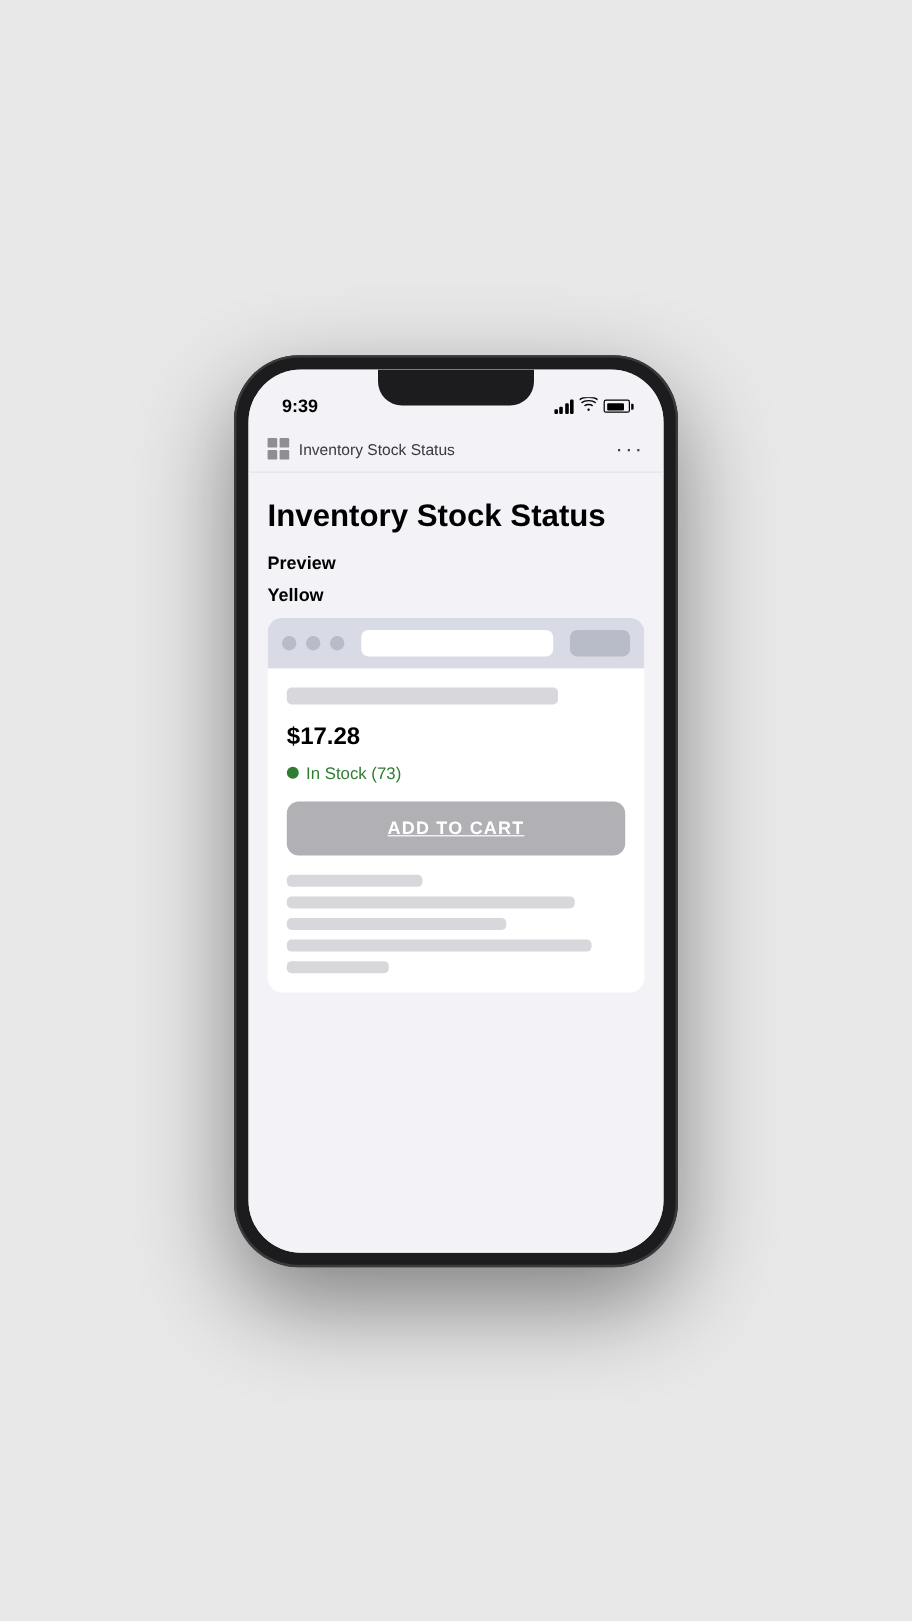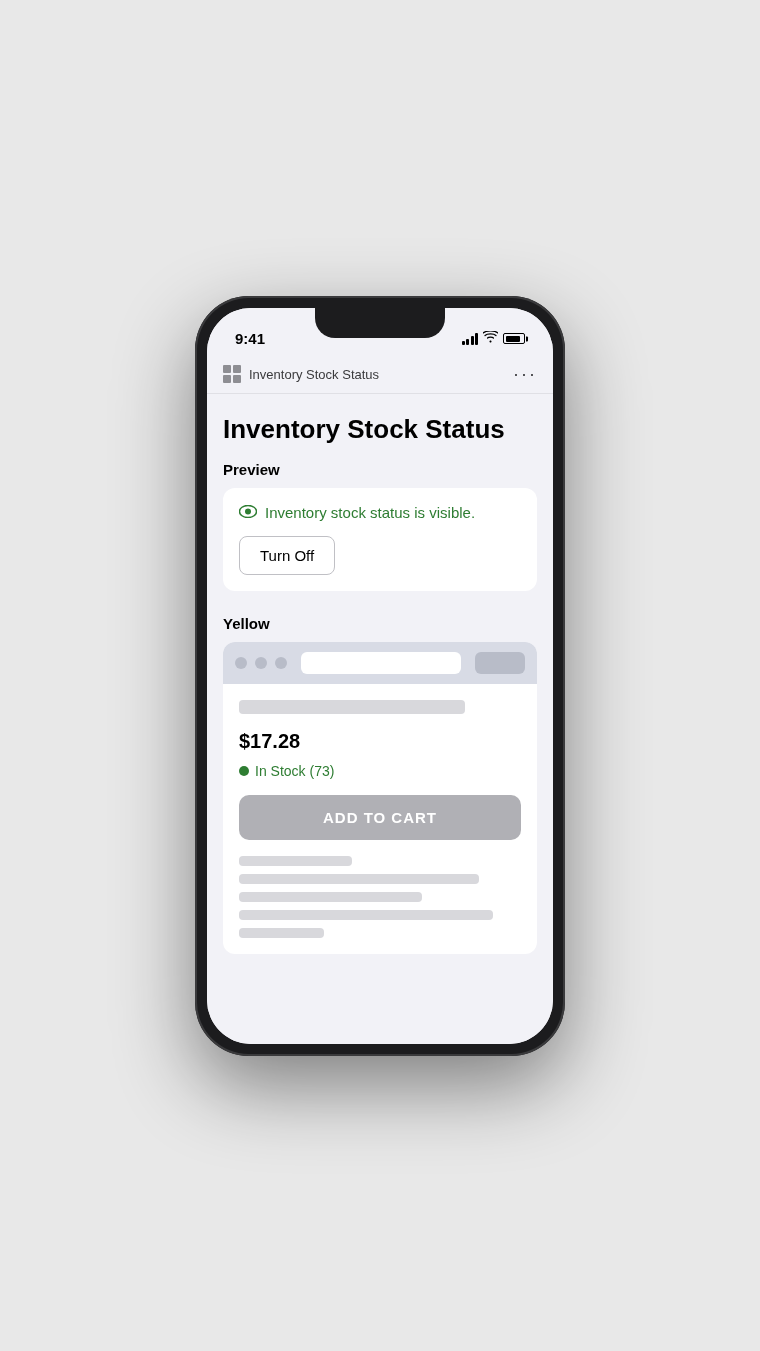--- a/index.html
+++ b/index.html
@@ -270,20 +270,21 @@
       color: #fff;
       border: none;
       border-radius: 10px;
       padding: 14px;
       font-size: 15px;
       font-weight: 600;
       letter-spacing: 1px;
       cursor: pointer;
       text-transform: uppercase;
       margin-bottom: 16px;
+      text-decoration: underline;
     }
 
     
     .placeholder-lines {
       display: flex;
       flex-direction: column;
       gap: 8px;
     }
 
     .placeholder-line {
@@ -360,21 +361,21 @@
     }
   </style>
 </head>
 <body>
 
 <div class="phone-outer">
   <div class="phone-inner">
     <div class="notch"></div>
 
     <div class="status-bar">
-      <span class="status-time">9:41</span>
+      <span class="status-time">9:39</span>
       <div class="status-icons">
         <div class="signal-bars">
           <div class="signal-bar" style="height:4px;"></div>
           <div class="signal-bar" style="height:6px;"></div>
           <div class="signal-bar" style="height:9px;"></div>
           <div class="signal-bar" style="height:12px;"></div>
         </div>
         <span class="wifi-icon">
           <svg width="15" height="12" viewBox="0 0 15 12" fill="none">
             <path d="M7.5 9.5C8.05 9.5 8.5 9.95 8.5 10.5C8.5 11.05 8.05 11.5 7.5 11.5C6.95 11.5 6.5 11.05 6.5 10.5C6.5 9.95 6.95 9.5 7.5 9.5Z" fill="black"></path>
@@ -401,32 +402,20 @@
       </div>
       <span class="app-header-more">···</span>
     </div>
 
     <div class="content">
 
       <h1 class="page-title">Inventory Stock Status</h1>
 
       <h2 class="section-heading">Preview</h2>
 
-      <div class="settings-card">
-        <div class="visible-status">
-          <span class="visible-icon">
-            <svg width="18" height="13" viewBox="0 0 18 13" fill="none">
-              <ellipse cx="9" cy="6.5" rx="8.5" ry="6" stroke="#2e7d32" stroke-width="1.5" fill="none"></ellipse>
-              <circle cx="9" cy="6.5" r="3" fill="#2e7d32"></circle>
-            </svg>
-          </span>
-          <span class="visible-text">Inventory stock status is visible.</span>
-        </div>
-        <button class="turn-off-btn">Turn Off</button>
-      </div>
 
       <h2 class="section-heading">Yellow</h2>
 
       <div class="preview-card">
 
         <div class="preview-browser-bar">
           <div class="browser-dot"></div>
           <div class="browser-dot"></div>
           <div class="browser-dot"></div>
           <div class="browser-address-bar"></div>

